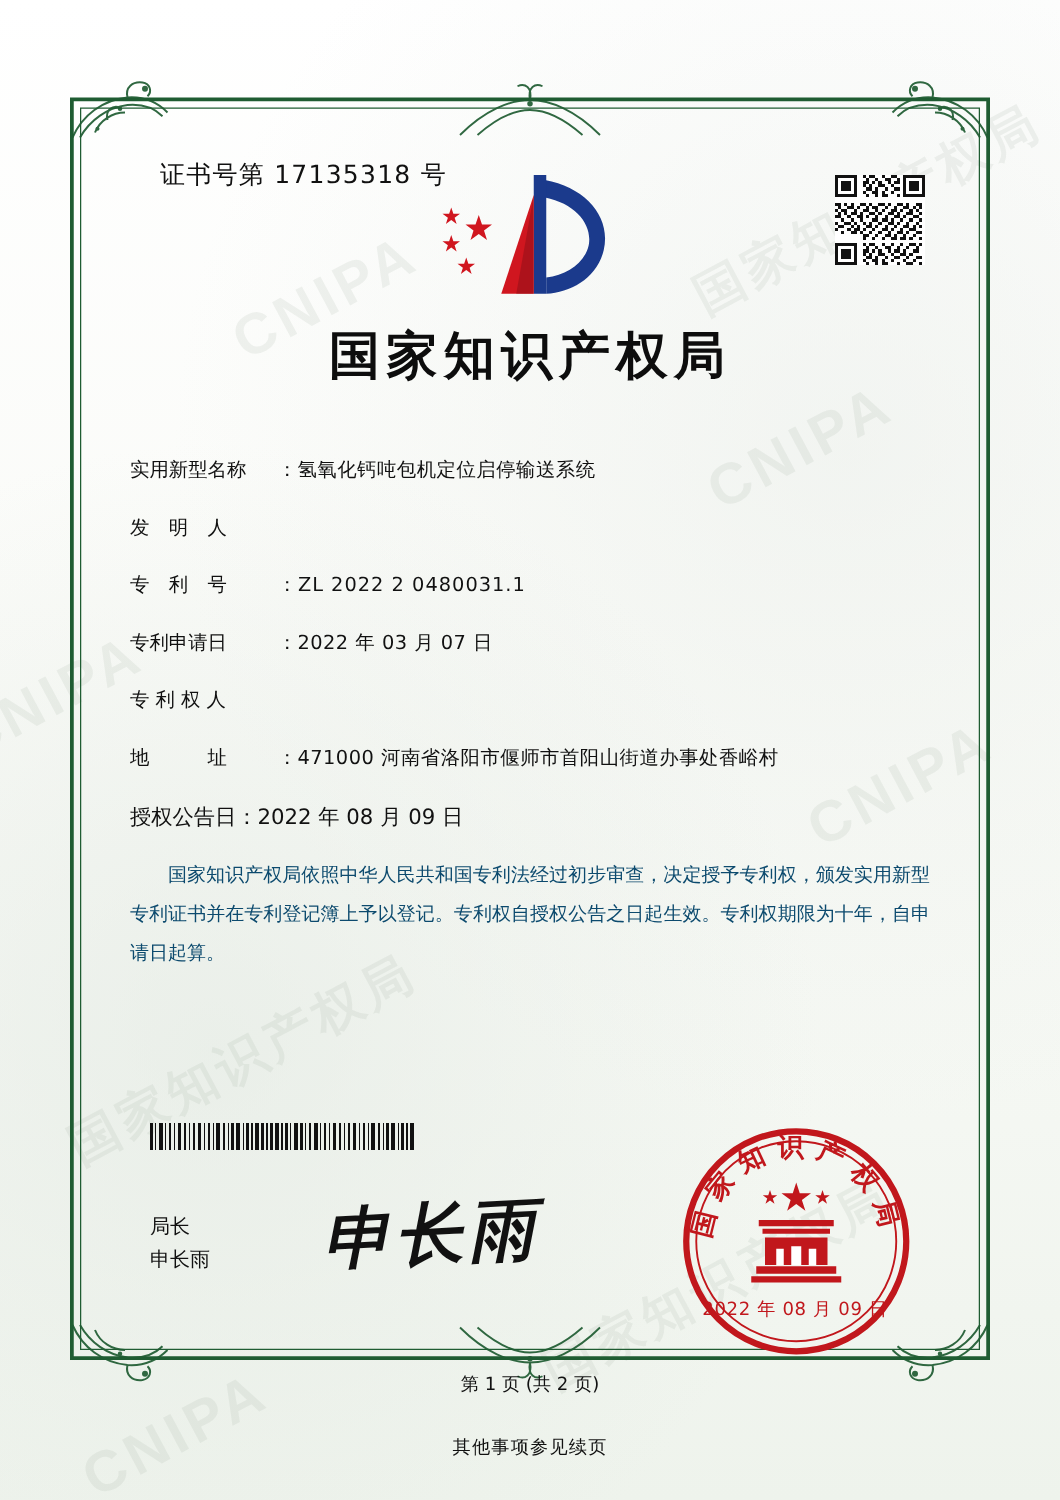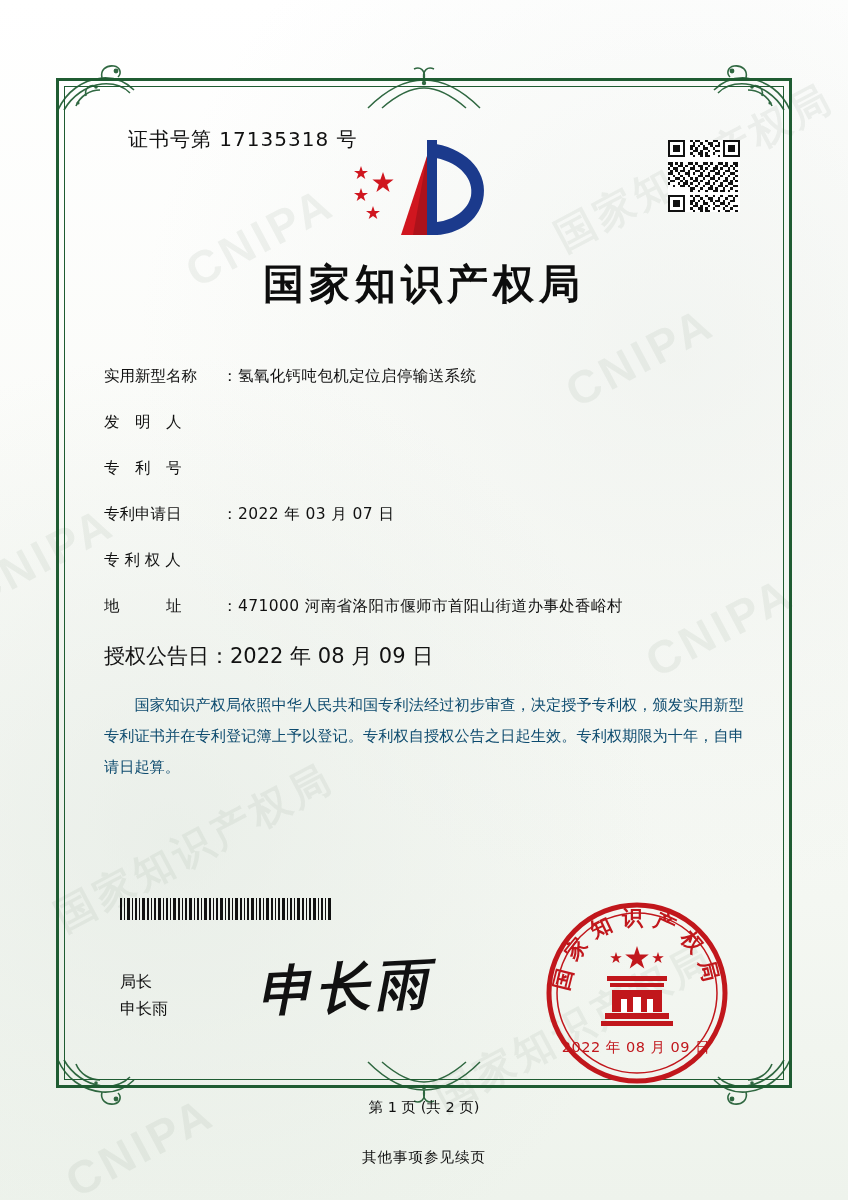--- a/index.html
+++ b/index.html
@@ -142,21 +142,21 @@
     width: 118px;
     flex: 0 0 118px;
     letter-spacing: 0px;
   }
   .field .val {
     flex: 1;
     letter-spacing: 0.4px;
   }
   .field .val.mono { font-family: "DejaVu Sans", sans-serif; letter-spacing: 0.8px; }
 
-  .field-row2 { display: flex; align-items: flex-end; margin-bottom: 18px; font-size: 21px; gap: 12px; }
+  .field-row2 { display: flex; align-items: flex-end; margin-bottom: 18px; font-size: 17px; gap: 12px; }
   .field-row2 .c1 { width: 340px; flex: 0 0 340px; }
   .field-row2 .c2 { flex: 1; }
 
   .paragraphs {
     margin-top: 20px;
     font-size: 15.2px;
     line-height: 2.05;
     font-family: "DejaVu Sans", sans-serif;
     color: #0c4a6e;
     text-align: justify;
@@ -574,20 +574,21 @@
         <div class="lbl">实用新型名称</div>
         <div class="val">：<span>氢氧化钙吨包机定位启停输送系统</span></div>
       </div>
 
       <div class="field">
         <div class="lbl">发　明　人</div>
       </div>
 
       <div class="field">
         <div class="lbl">专　利　号</div>
+        <div class="val mono">：<span>ZL 2022 2 0480031.1</span></div>
       </div>
 
       <div class="field">
         <div class="lbl">专利申请日</div>
         <div class="val">：<span>2022 年 03 月 07 日</span></div>
       </div>
 
       <div class="field">
         <div class="lbl">专 利 权 人</div>
       </div>

